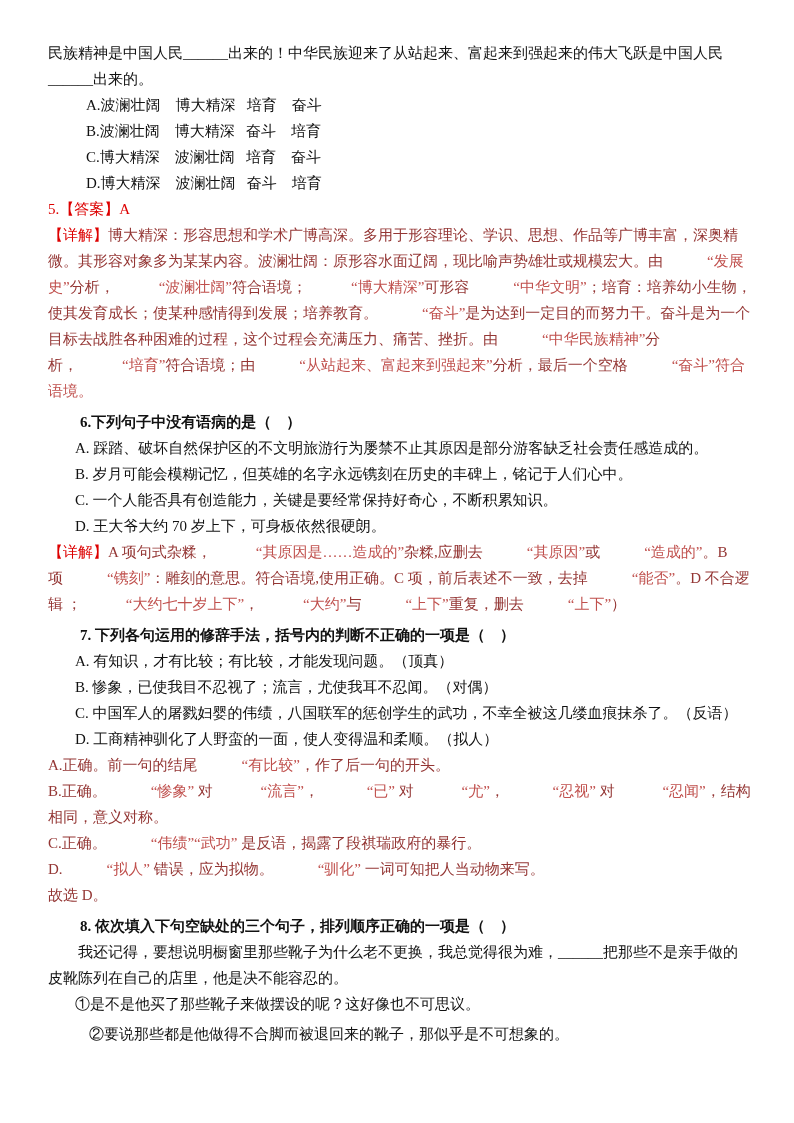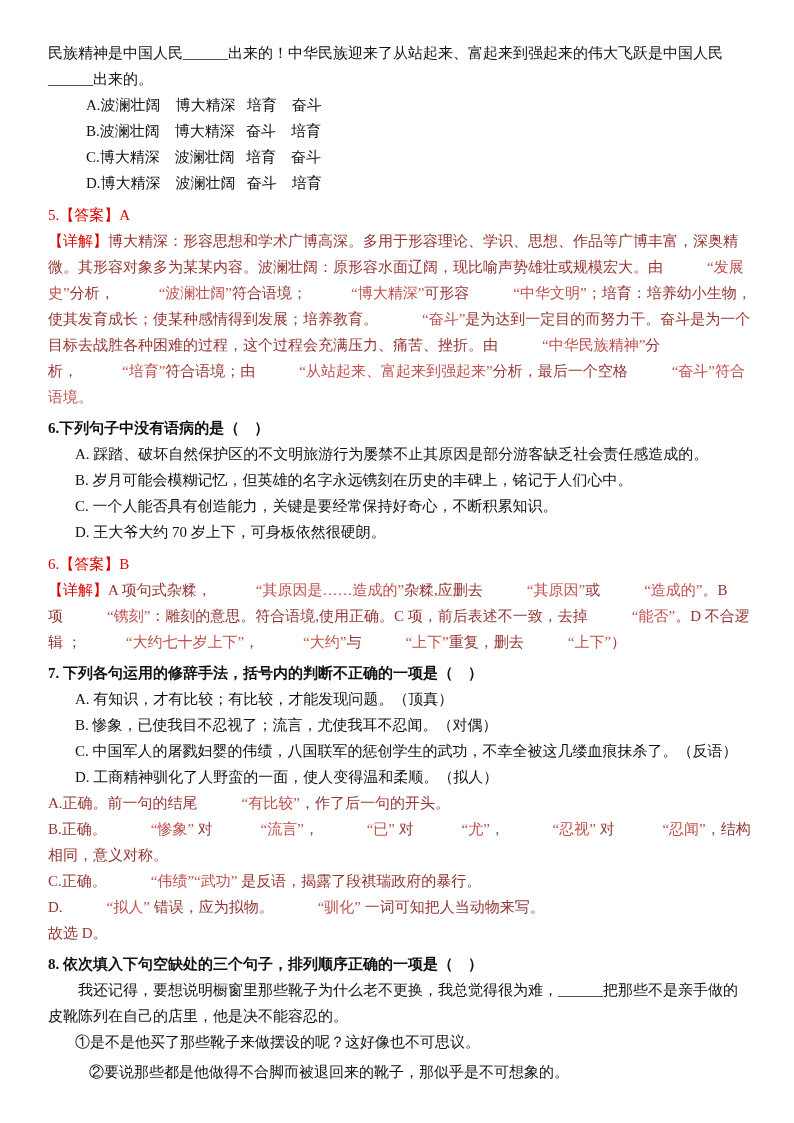--- a/index.html
+++ b/index.html
@@ -10,27 +10,27 @@
     box-sizing:border-box;
     background:#ffffff;
     padding:40px 42px 0 48px;
     font-family:"Liberation Serif","DejaVu Serif",serif;
     font-size:15px;
     line-height:26px;
     color:#111111;
     overflow:hidden;
   }
   .blk{margin:0;white-space:pre-wrap;}
-  .question{font-weight:bold;margin-top:5px;}
+  .question{font-weight:bold;margin-top:5px;margin-left:32px;}
   .option{margin-left:27px;}
   .option-cols{margin-left:38px;}
   .numbered{margin-left:27px;}
   .numbered2{margin-left:41px;margin-top:4px;}
   .indent2{text-indent:2em;}
-  .answer{color:var(--bright,#dd0000);margin-top:6px;}
+  .answer{color:var(--bright,#dd0000);}
   .detail{color:var(--dark,#943634);}
   .run-black{color:#111111;}
   .run-bright{color:var(--bright,#dd0000);}
   .run-dark{color:var(--dark,#943634);}
   .run-light{color:var(--light,#c0504d);padding-left:44px;}
 </style>
 </head>
 <body>
 
 <div class="page">
@@ -40,21 +40,20 @@
       <div class="blk option-cols"><span class="run-black">B.波澜壮阔    博大精深   奋斗    培育</span></div>
       <div class="blk option-cols"><span class="run-black">C.博大精深    波澜壮阔   培育    奋斗</span></div>
       <div class="blk option-cols"><span class="run-black">D.博大精深    波澜壮阔   奋斗    培育</span></div>
       <div class="blk answer"><span class="run-bright">5.【答案】A</span></div>
       <div class="blk detail"><span class="run-bright">【详解】</span><span class="run-dark">博大精深：形容思想和学术广博高深。多用于形容理论、学识、思想、作品等广博丰富，深奥精微。其形容对象多为某某内容。波澜壮阔：原形容水面辽阔，现比喻声势雄壮或规模宏大。由</span><span class="run-light">“发展史”</span><span class="run-dark">分析，</span><span class="run-light">“波澜壮阔”</span><span class="run-dark">符合语境；</span><span class="run-light">“博大精深”</span><span class="run-dark">可形容</span><span class="run-light">“中华文明”</span><span class="run-dark">；培育：培养幼小生物，使其发育成长；使某种感情得到发展；培养教育。</span><span class="run-light">“奋斗”</span><span class="run-dark">是为达到一定目的而努力干。奋斗是为一个目标去战胜各种困难的过程，这个过程会充满压力、痛苦、挫折。由</span><span class="run-light">“中华民族精神”</span><span class="run-dark">分析，</span><span class="run-light">“培育”</span><span class="run-dark">符合语境；由</span><span class="run-light">“从站起来、富起来到强起来”</span><span class="run-dark">分析，最后一个空格</span><span class="run-light">“奋斗”符合语境。</span></div>
       <div class="blk question"><span class="run-black">6.下列句子中没有语病的是（　）</span></div>
       <div class="blk option"><span class="run-black">A. 踩踏、破坏自然保护区的不文明旅游行为屡禁不止其原因是部分游客缺乏社会责任感造成的。</span></div>
       <div class="blk option"><span class="run-black">B. 岁月可能会模糊记忆，但英雄的名字永远镌刻在历史的丰碑上，铭记于人们心中。</span></div>
       <div class="blk option"><span class="run-black">C. 一个人能否具有创造能力，关键是要经常保持好奇心，不断积累知识。</span></div>
       <div class="blk option"><span class="run-black">D. 王大爷大约 70 岁上下，可身板依然很硬朗。</span></div>
-      <div class="blk answer"><span class="run-bright">6.【答案】B</span></div>
       <div class="blk detail"><span class="run-bright">【详解】</span><span class="run-dark">A 项句式杂糅，</span><span class="run-light">“其原因是……造成的”</span><span class="run-dark">杂糅,应删去</span><span class="run-light">“其原因”</span><span class="run-dark">或</span><span class="run-light">“造成的”</span><span class="run-dark">。B 项</span><span class="run-light">“镌刻”</span><span class="run-dark">：雕刻的意思。符合语境,使用正确。C 项，前后表述不一致，去掉</span><span class="run-light">“能否”</span><span class="run-dark">。D 不合逻辑 ；</span><span class="run-light">“大约七十岁上下”</span><span class="run-dark">，</span><span class="run-light">“大约”</span><span class="run-dark">与</span><span class="run-light">“上下”</span><span class="run-dark">重复，删去</span><span class="run-light">“上下”</span><span class="run-dark">）</span></div>
       <div class="blk question"><span class="run-black">7. 下列各句运用的修辞手法，括号内的判断不正确的一项是（　）</span></div>
       <div class="blk option"><span class="run-black">A. 有知识，才有比较；有比较，才能发现问题。（顶真）</span></div>
       <div class="blk option"><span class="run-black">B. 惨象，已使我目不忍视了；流言，尤使我耳不忍闻。（对偶）</span></div>
       <div class="blk option"><span class="run-black">C. 中国军人的屠戮妇婴的伟绩，八国联军的惩创学生的武功，不幸全被这几缕血痕抹杀了。（反语）</span></div>
       <div class="blk option"><span class="run-black">D. 工商精神驯化了人野蛮的一面，使人变得温和柔顺。（拟人）</span></div>
       <div class="blk detail"><span class="run-dark">A.正确。前一句的结尾</span><span class="run-light">“有比较”</span><span class="run-dark">，作了后一句的开头。</span></div>
       <div class="blk detail"><span class="run-dark">B.正确。</span><span class="run-light">“惨象”</span><span class="run-dark"> 对 </span><span class="run-light">“流言”</span><span class="run-dark">， </span><span class="run-light">“已”</span><span class="run-dark"> 对 </span><span class="run-light">“尤”</span><span class="run-dark">， </span><span class="run-light">“忍视”</span><span class="run-dark"> 对 </span><span class="run-light">“忍闻”</span><span class="run-dark">，结构相同，意义对称。</span></div>
       <div class="blk detail"><span class="run-dark">C.正确。</span><span class="run-light">“伟绩”“武功”</span><span class="run-dark"> 是反语，揭露了段祺瑞政府的暴行。</span></div>
       <div class="blk detail"><span class="run-dark">D.</span><span class="run-light">“拟人”</span><span class="run-dark"> 错误，应为拟物。</span><span class="run-light">“驯化”</span><span class="run-dark"> 一词可知把人当动物来写。</span></div>

